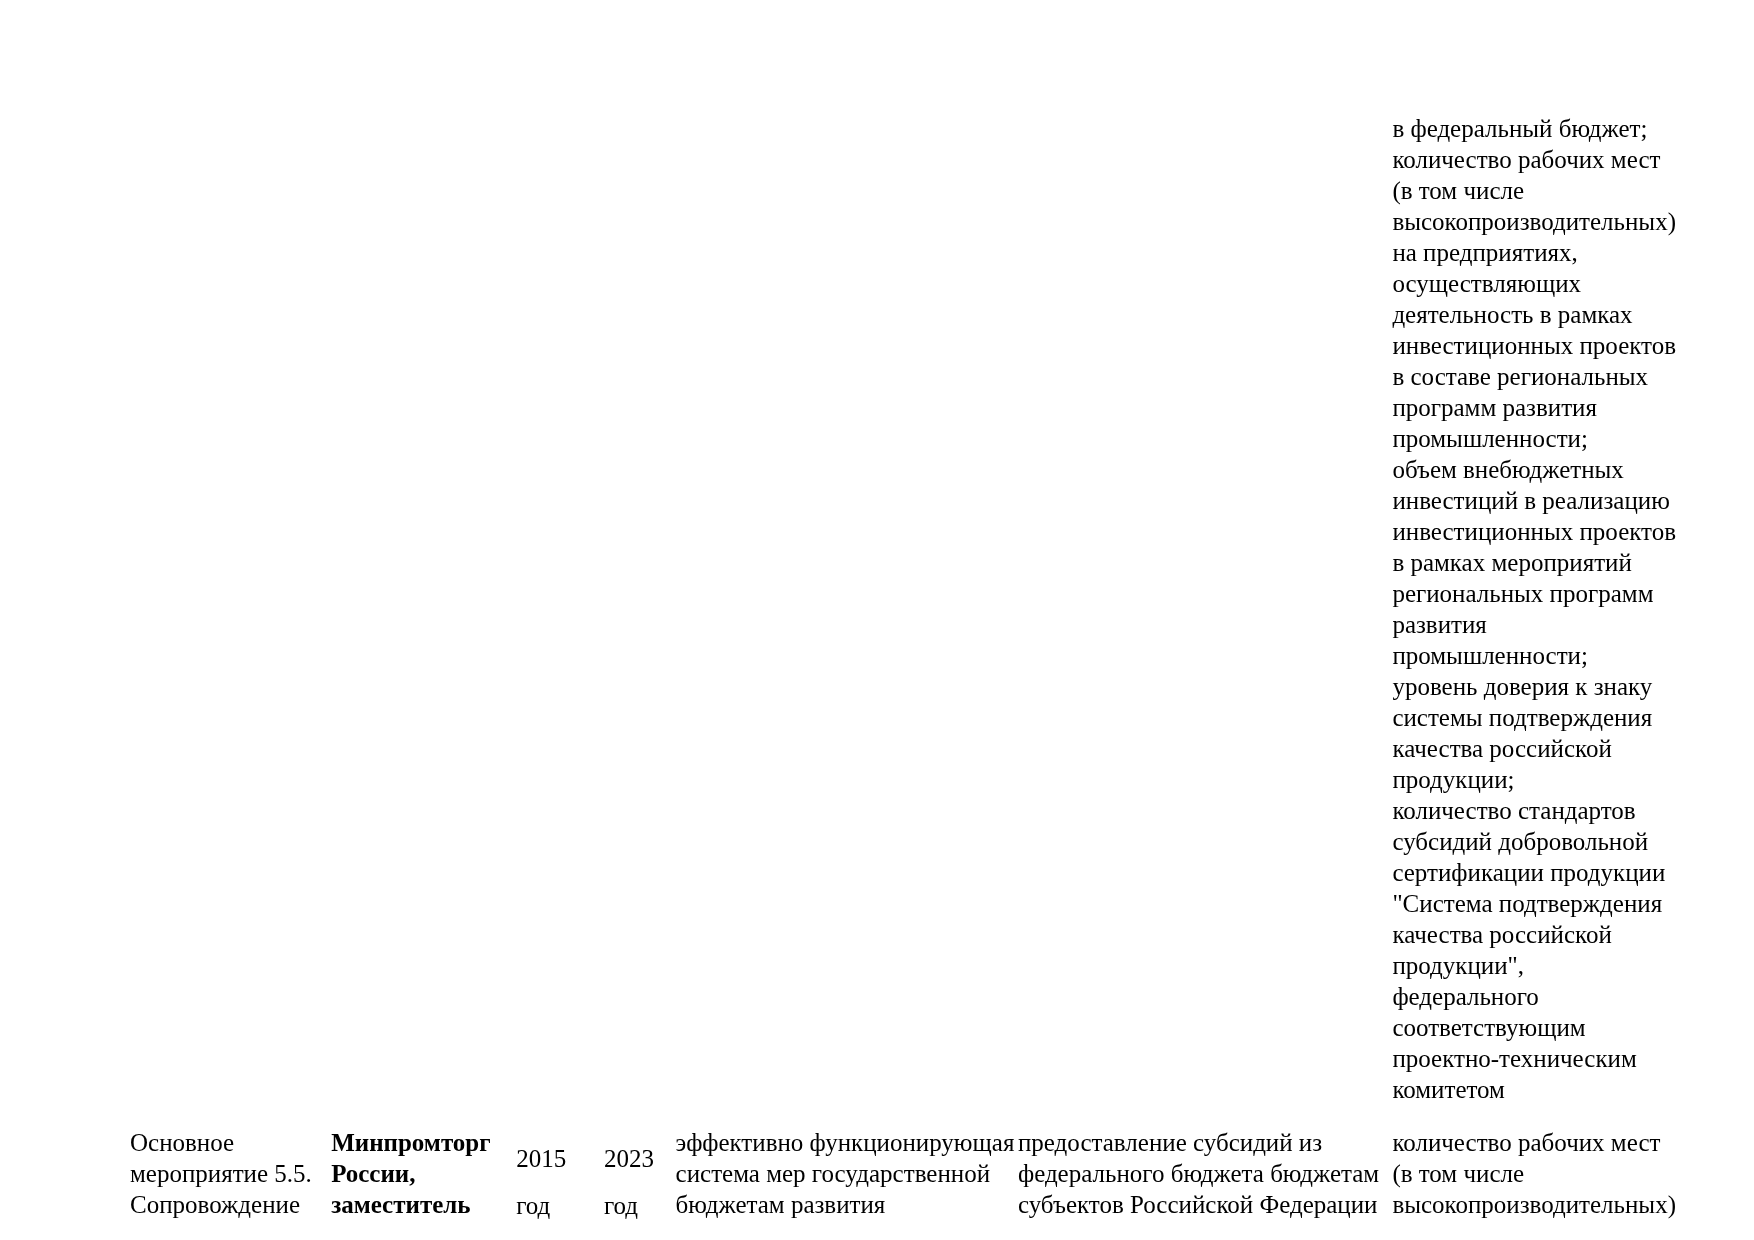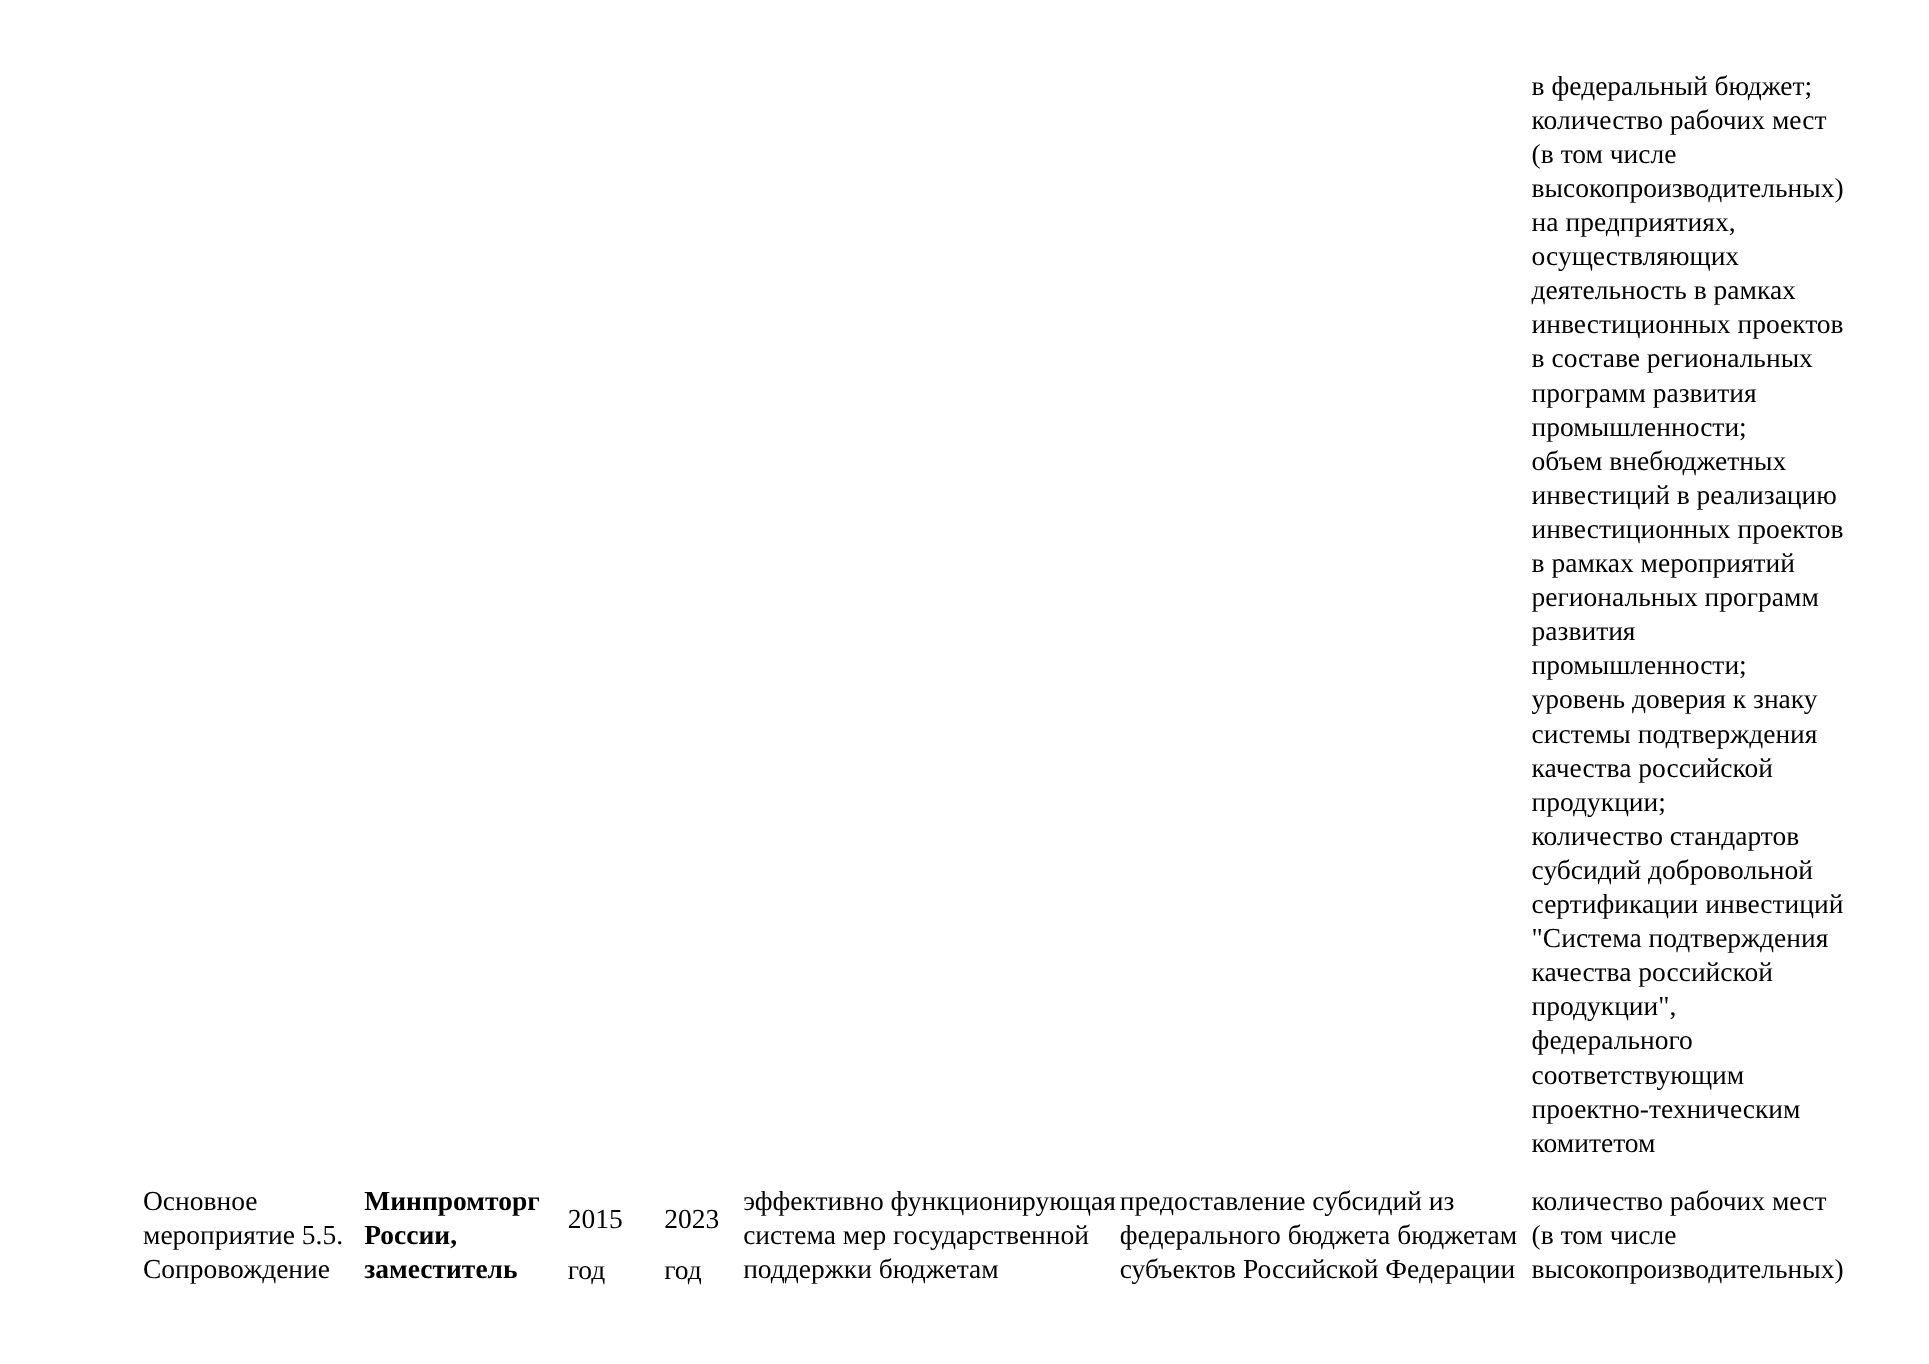--- a/index.html
+++ b/index.html
@@ -44,21 +44,21 @@
   .col-executor     { width: 158px; padding-right: 10px; font-weight: bold; }
   .col-start-year   { width: 82px;  padding-right: 12px; text-align: right; }
   .col-end-year     { width: 82px;  padding-right: 14px; text-align: right; }
   .col-result       { width: 320px; padding-right: 12px; }
   .col-link         { width: 350px; padding-right: 12px; margin-left: 28px; }
   .col-indicators   { width: 280px; }
 
   
   .continued-row td { vertical-align: top; }
   .continued-row .col-indicators {
-    padding-top: 63px;
+    padding-top: 113px;
   }
 
   
   .new-row td {
     padding-top: 22px;
   }
 
   .cell-lines p {
     margin: 0;
     padding: 0;
@@ -110,21 +110,21 @@
               <p>в рамках мероприятий</p>
               <p>региональных программ</p>
               <p>развития</p>
               <p>промышленности;</p>
               <p>уровень доверия к знаку</p>
               <p>системы подтверждения</p>
               <p>качества российской</p>
               <p>продукции;</p>
               <p>количество стандартов</p>
               <p>субсидий добровольной</p>
-              <p>сертификации инвестиций</p>
+              <p>сертификации продукции</p>
               <p>"Система подтверждения</p>
               <p>качества российской</p>
               <p>продукции",</p>
               <p>федерального</p>
               <p>соответствующим</p>
               <p>проектно-техническим</p>
               <p>комитетом</p>
             </div>
         </td>
       </tr>
@@ -153,21 +153,21 @@
         <td class="col-end-year year-lines">
           <div>
               <p>2023</p>
               <p>год</p>
             </div>
         </td>
         <td class="col-result cell-lines">
           <div>
               <p>эффективно функционирующая</p>
               <p>система мер государственной</p>
-              <p>поддержки бюджетам</p>
+              <p>бюджетам развития</p>
             </div>
         </td>
         <td class="col-link cell-lines">
           <div>
               <p>предоставление субсидий из</p>
               <p>федерального бюджета бюджетам</p>
               <p>субъектов Российской Федерации</p>
             </div>
         </td>
         <td class="col-indicators cell-lines">

